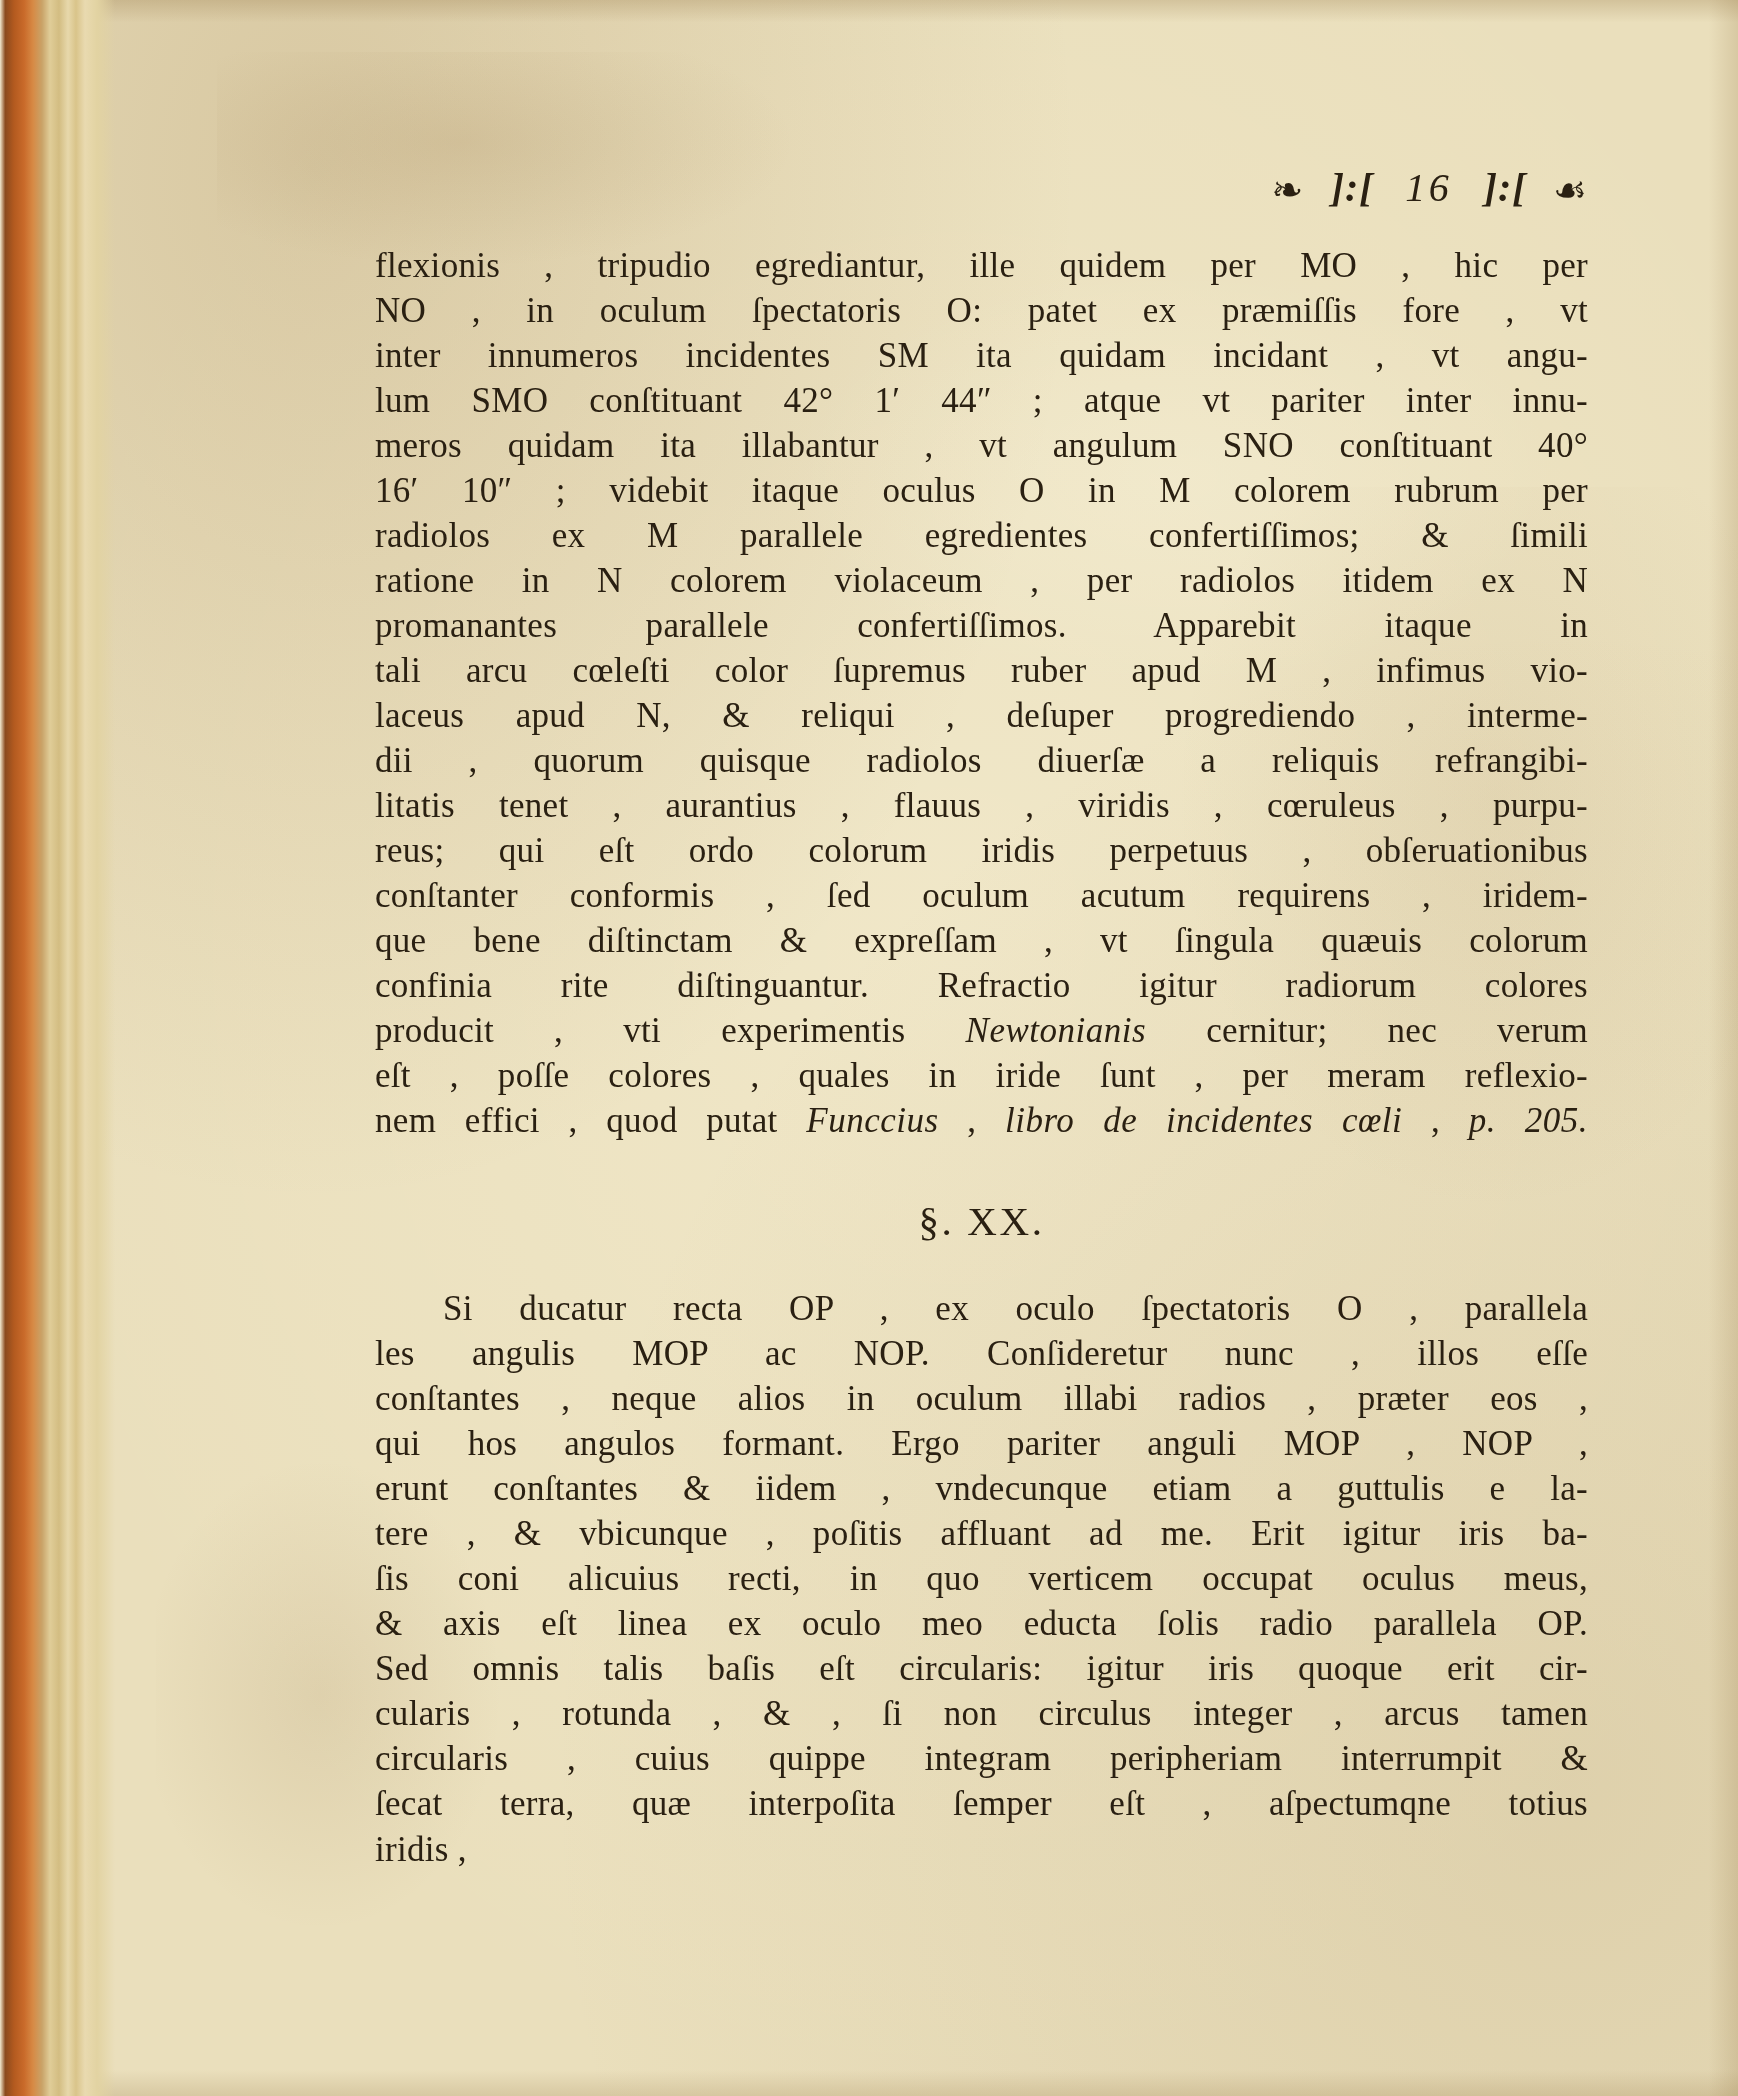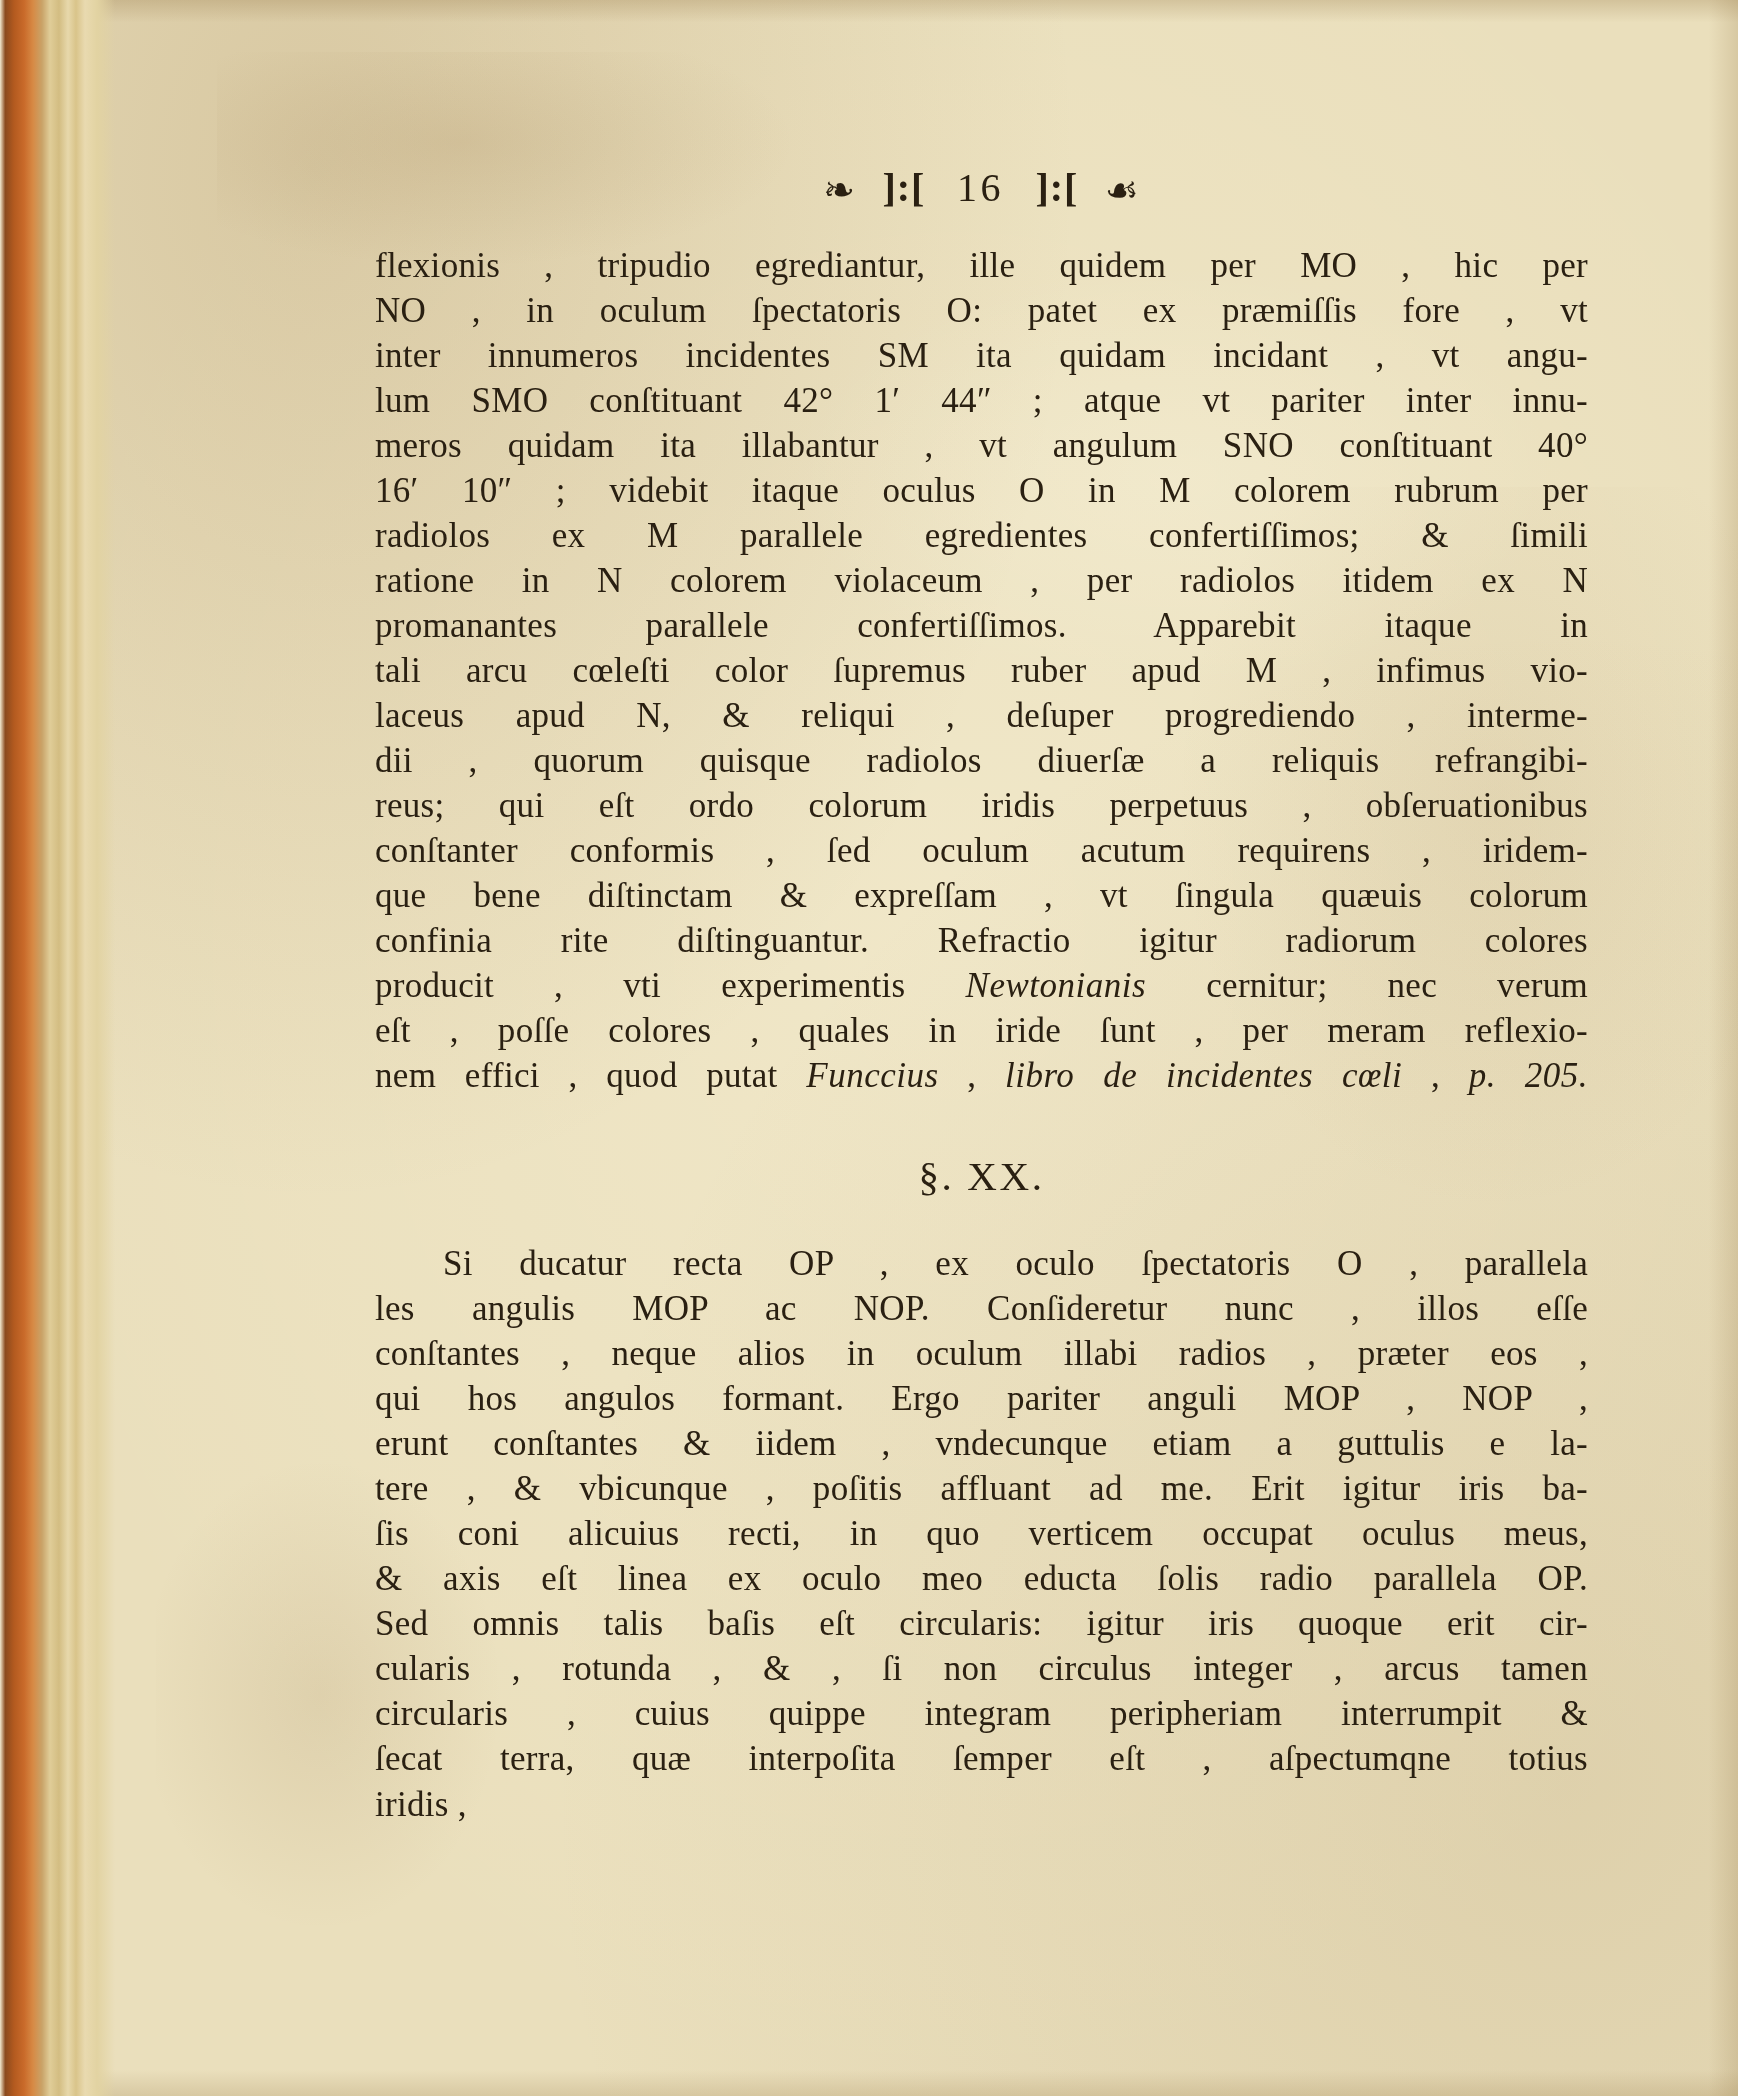--- a/index.html
+++ b/index.html
@@ -62,25 +62,26 @@
     left: 782px; top: 261px; width: 782px; height: 435px;
     background: radial-gradient(ellipse at 50% 50%, rgba(255,252,235,0.22), transparent 70%);
   }
   .text-block {
     position: absolute;
     left: 375px;
     top: 163px;
     width: 1213px;
   }
   .page-header {
-    text-align: center;
+    text-align: right;
     font-size: 40px;
     line-height: 49px;
     margin-bottom: 29.5px;
     letter-spacing: 0.9px;
+    font-style: italic;
   }
   .page-header .fleuron {
     font-family: "DejaVu Sans", sans-serif;
     font-size: 38px;
     position: relative;
     top: 1.7px;
   }
   .page-header .bracket {
     margin: 0 15.6px;
     font-weight: bold;
@@ -147,20 +148,21 @@
         <div class="line"><span>inter innumeros incidentes SM ita quidam incidant , vt angu-</span></div>
         <div class="line"><span>lum SMO conſtituant 42° 1′ 44″ ;  atque vt pariter inter innu-</span></div>
         <div class="line"><span>meros quidam ita illabantur , vt angulum SNO conſtituant 40°</span></div>
         <div class="line"><span>16′ 10″ ;  videbit itaque oculus O in M colorem rubrum per</span></div>
         <div class="line"><span>radiolos ex M parallele egredientes confertiſſimos;  &amp; ſimili</span></div>
         <div class="line"><span>ratione in N colorem violaceum , per radiolos itidem ex N</span></div>
         <div class="line"><span>promanantes parallele confertiſſimos.   Apparebit itaque in</span></div>
         <div class="line"><span>tali arcu cœleſti color ſupremus ruber apud M , infimus vio-</span></div>
         <div class="line"><span>laceus apud N, &amp; reliqui , deſuper progrediendo ,  interme-</span></div>
         <div class="line"><span>dii , quorum quisque radiolos diuerſæ a reliquis refrangibi-</span></div>
+        <div class="line"><span>litatis tenet ,  aurantius ,  flauus ,  viridis ,  cœruleus ,  purpu-</span></div>
         <div class="line"><span>reus; qui eſt ordo colorum iridis perpetuus , obſeruationibus</span></div>
         <div class="line"><span>conſtanter conformis , ſed oculum acutum requirens , iridem-</span></div>
         <div class="line"><span>que bene diſtinctam &amp; expreſſam ,  vt ſingula quæuis colorum</span></div>
         <div class="line"><span>confinia rite diſtinguantur.   Refractio igitur radiorum colores</span></div>
         <div class="line"><span>producit , vti experimentis </span><i>Newtonianis</i><span> cernitur;  nec verum</span></div>
         <div class="line"><span>eſt , poſſe colores ,  quales in iride ſunt ,  per meram reflexio-</span></div>
         <div class="line"><span>nem effici ,  quod putat </span><i>Funccius</i><span> ,  </span><i>libro de incidentes cœli</i><span> ,  </span><i>p. 205.</i></div>
       </div>
 
     <h2 class="section-heading">§. XX.</h2>

